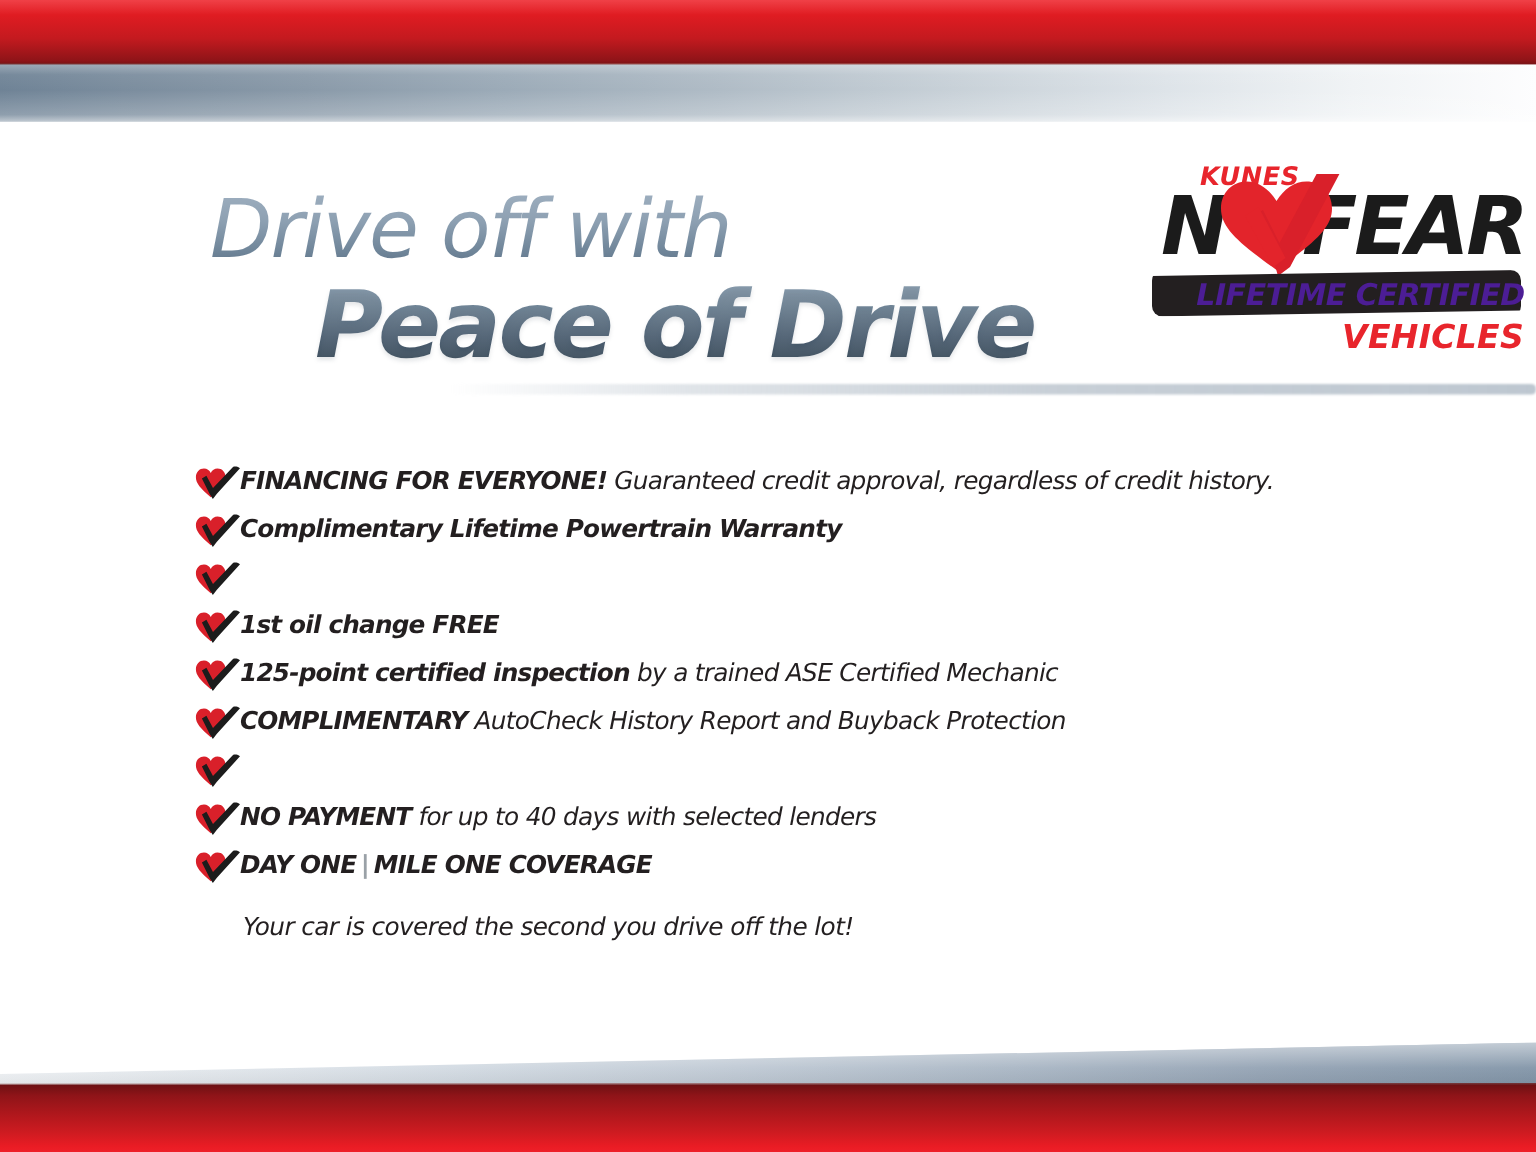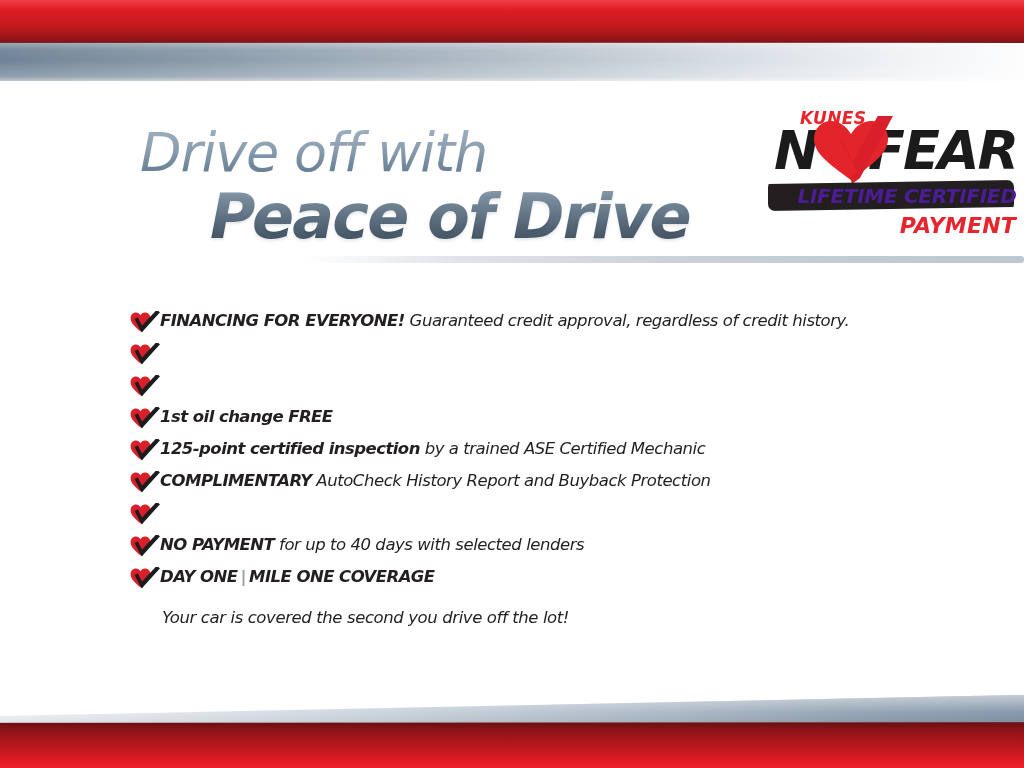--- a/index.html
+++ b/index.html
@@ -324,36 +324,37 @@
       <path d="M43 64 C18 46 6 36 6 23 C6 12 14 5 23 5 C31 5 38 10 43 18 C48 10 55 5 63 5 C72 5 80 12 80 23 C80 36 68 46 43 64 Z" fill="#e3242b"></path>
 
       <path d="M24 30 L40 54 L44 68 L52 62 L86 -2 L74 -8 L45 46 L34 24 Z" fill="#d9202a"></path>
       <path d="M22 28 L41 62 L49 56 L31 22 Z" fill="#e3242b"></path>
     </svg>
   </div>
 
   <div id="logo-bar"></div>
   <div id="logo-bar-text">LIFETIME CERTIFIED</div>
 
-  <div id="logo-vehicles">PAYMENT</div>
+  <div id="logo-vehicles">VEHICLES</div>
 </div>
 
 <div id="benefits-list">
     <div class="benefit-row">
       <span class="benefit-icon"><svg viewBox="0 0 30 22" style="width:30px;height:22px;">
           <path d="M10.5 20.5 C3.6 14.6 0.6 11.2 0.6 7.2 C0.6 3.7 3.0 1.4 6.0 1.4 C8.0 1.4 9.6 2.5 10.5 4.3 C11.4 2.5 13.0 1.4 15.0 1.4 C18.0 1.4 20.4 3.7 20.4 7.2 C20.4 11.2 17.4 14.6 10.5 20.5 Z" fill="#d9202a"></path>
           <path d="M4.6 8.0 L9.6 18.0 L11.9 21.6 L14.6 18.2 L30.0 1.2 L26.6 -1.0 L12.0 14.4 L7.6 6.2 Z" fill="#1c1c1c"></path>
         </svg></span>
       <span class="benefit-text"><span class="b">FINANCING FOR EVERYONE!</span><span> Guaranteed credit approval, regardless of credit history.</span></span>
     </div>
     <div class="benefit-row">
       <span class="benefit-icon"><svg viewBox="0 0 30 22" style="width:30px;height:22px;">
           <path d="M10.5 20.5 C3.6 14.6 0.6 11.2 0.6 7.2 C0.6 3.7 3.0 1.4 6.0 1.4 C8.0 1.4 9.6 2.5 10.5 4.3 C11.4 2.5 13.0 1.4 15.0 1.4 C18.0 1.4 20.4 3.7 20.4 7.2 C20.4 11.2 17.4 14.6 10.5 20.5 Z" fill="#d9202a"></path>
           <path d="M4.6 8.0 L9.6 18.0 L11.9 21.6 L14.6 18.2 L30.0 1.2 L26.6 -1.0 L12.0 14.4 L7.6 6.2 Z" fill="#1c1c1c"></path>
         </svg></span>
+      <span class="benefit-text"><span class="b">Complimentary Lifetime Powertrain Warranty</span></span>
     </div>
     <div class="benefit-row">
       <span class="benefit-icon"><svg viewBox="0 0 30 22" style="width:30px;height:22px;">
           <path d="M10.5 20.5 C3.6 14.6 0.6 11.2 0.6 7.2 C0.6 3.7 3.0 1.4 6.0 1.4 C8.0 1.4 9.6 2.5 10.5 4.3 C11.4 2.5 13.0 1.4 15.0 1.4 C18.0 1.4 20.4 3.7 20.4 7.2 C20.4 11.2 17.4 14.6 10.5 20.5 Z" fill="#d9202a"></path>
           <path d="M4.6 8.0 L9.6 18.0 L11.9 21.6 L14.6 18.2 L30.0 1.2 L26.6 -1.0 L12.0 14.4 L7.6 6.2 Z" fill="#1c1c1c"></path>
         </svg></span>
     </div>
     <div class="benefit-row">
       <span class="benefit-icon"><svg viewBox="0 0 30 22" style="width:30px;height:22px;">
           <path d="M10.5 20.5 C3.6 14.6 0.6 11.2 0.6 7.2 C0.6 3.7 3.0 1.4 6.0 1.4 C8.0 1.4 9.6 2.5 10.5 4.3 C11.4 2.5 13.0 1.4 15.0 1.4 C18.0 1.4 20.4 3.7 20.4 7.2 C20.4 11.2 17.4 14.6 10.5 20.5 Z" fill="#d9202a"></path>

